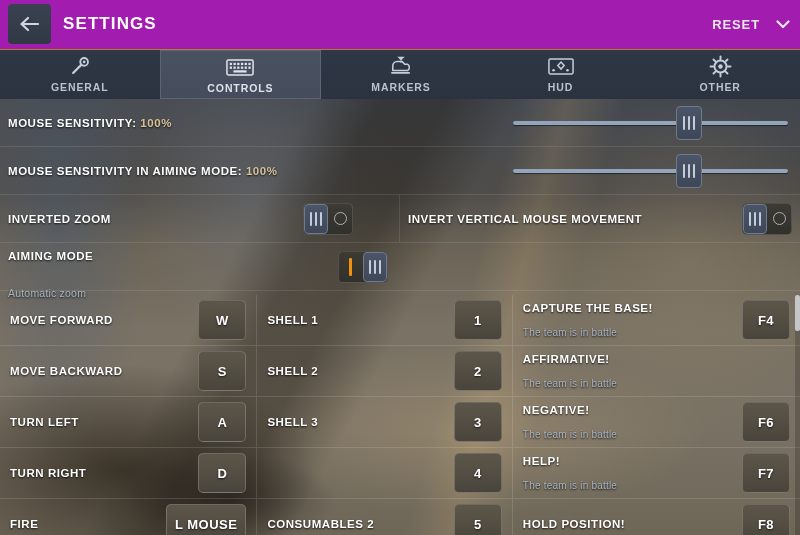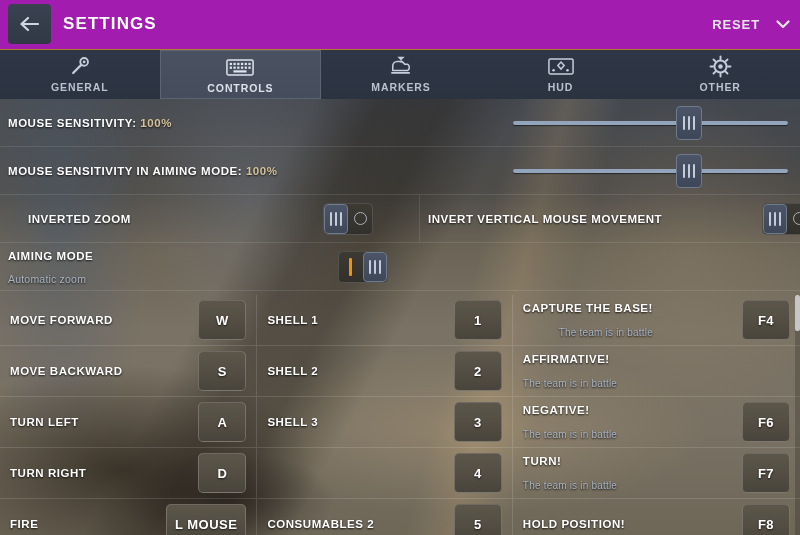--- a/index.html
+++ b/index.html
@@ -102,21 +102,21 @@
     position:absolute; top:50%; transform:translate(-50%,-50%);
     width:26px; height:34px; border-radius:4px;
     background:linear-gradient(to bottom,#4c5567,#3e4758);
     border:1px solid #6e7a8e;
     display:flex; align-items:center; justify-content:center; gap:3px;
   }
   .bars{ display:flex; gap:3px; align-items:center; }
   .bars i{ display:block; width:2px; height:14px; background:#c3ccdb; border-radius:1px; }
 
   
-  .srow.split .half{ position:absolute; top:0; height:100%;margin-left:20px; }
+  .srow.split .half{ position:absolute; top:0; height:100%; }
   .srow.split .half.left{ left:0; width:400px; border-right:1px solid rgba(255,255,255,.10); }
   .srow.split .half.right{ left:400px; width:400px; }
   .srow.split .half .hlabel{
     position:absolute; left:8px; top:50%; transform:translateY(-50%);
     color:#fff; font-size:11.5px; font-weight:bold; letter-spacing:.55px;
     text-shadow:0 1px 2px rgba(0,0,0,.8); white-space:nowrap;
   }
 
   
   .toggle{
@@ -131,21 +131,21 @@
     background:linear-gradient(to bottom,#4c5567,#3f4859);
     border:1px solid #6e7a8e; border-radius:4px;
   }
   .toggle .circ{
     width:13px; height:13px; border-radius:50%;
     border:1.7px solid #a9b1bd; box-sizing:border-box;
   }
   .toggle .orangebar{ width:3px; height:18px; background:#f0920e; border-radius:1px; }
 
   .aiming-sub{
-    position:absolute; left:8px; top:50%; margin-top:6px;
+    position:absolute; left:8px; top:50%; margin-top:20px;
     color:#a9b4c2; font-size:10.5px; letter-spacing:.2px;
     text-shadow:0 1px 2px rgba(0,0,0,.8);
   }
   .srow.tall .slabel{ transform:translateY(-140%); }
 
   
   .keygrid{
     position:absolute; left:0; top:295px; width:800px; height:240px;
     display:flex; z-index:5; overflow:hidden;
   }
@@ -158,21 +158,21 @@
     border-bottom:1px solid rgba(255,255,255,.13);
     display:flex; align-items:center;
   }
   .krow .ktexts{ position:absolute; left:10px; top:50%; transform:translateY(-50%); }
   .krow .ktitle{
     color:#fff; font-size:11.5px; font-weight:bold; letter-spacing:.55px;
     text-shadow:0 1px 2px rgba(0,0,0,.85); white-space:nowrap; line-height:13px;
   }
   .krow .ksub{
     color:#a6b2c1; font-size:10px; letter-spacing:.2px; margin-top:12px;
-    text-shadow:0 1px 2px rgba(0,0,0,.85); white-space:nowrap; line-height:12px;text-align:right;
+    text-shadow:0 1px 2px rgba(0,0,0,.85); white-space:nowrap; line-height:12px;
   }
   .keycap{
     position:absolute; right:10px; top:50%; transform:translateY(-50%);
     min-width:48px; height:40px; padding:0 8px; border-radius:5px;
     background:linear-gradient(to bottom,#5c564a,#4a453c);
     border:1px solid rgba(255,255,255,.20);
     color:#fff; font-size:13px; font-weight:bold; letter-spacing:.5px;
     display:flex; align-items:center; justify-content:center;
     text-shadow:0 1px 2px rgba(0,0,0,.7); cursor:pointer;
   }
@@ -463,21 +463,21 @@
         </div>
         <div class="krow">
           <div class="ktexts">
             <div class="ktitle">NEGATIVE!</div>
             <div class="ksub">The team is in battle</div>
           </div>
           <div class="keycap">F6</div>
         </div>
         <div class="krow">
           <div class="ktexts">
-            <div class="ktitle">TURN!</div>
+            <div class="ktitle">HELP!</div>
             <div class="ksub">The team is in battle</div>
           </div>
           <div class="keycap">F7</div>
         </div>
         <div class="krow">
           <div class="ktexts">
             <div class="ktitle">HOLD POSITION!</div>
           </div>
           <div class="keycap">F8</div>
         </div>

